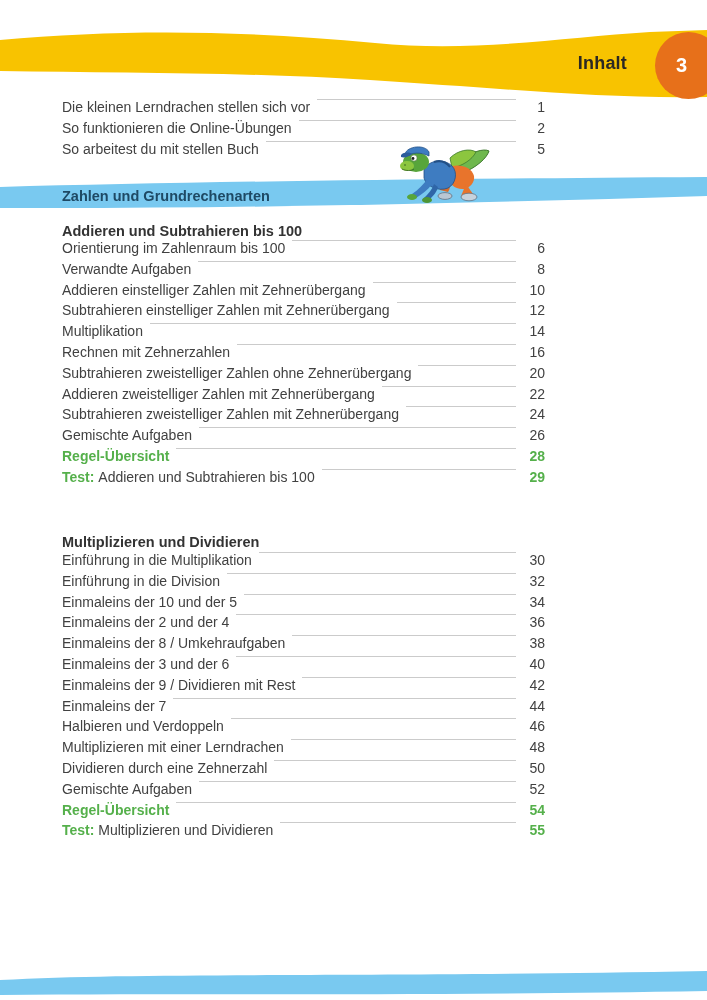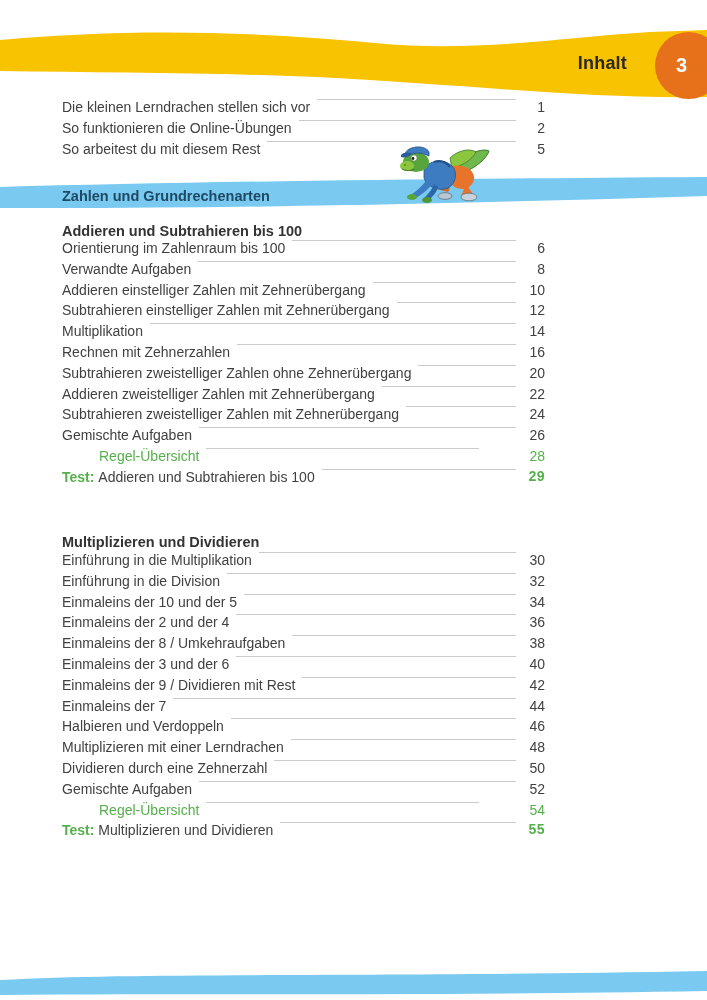--- a/index.html
+++ b/index.html
@@ -19,23 +19,23 @@
 
   .band-title{position:absolute;left:62px;top:188px;font-size:14.5px;font-weight:700;color:var(--navy);}
 
   .sec-head{position:absolute;left:62px;font-size:14.5px;font-weight:700;color:var(--head);line-height:16px;}
   .toc{position:absolute;left:62px;width:483px;}
   .row{display:flex;align-items:flex-start;height:20.8px;font-size:14px;color:var(--ink);}
   .row .lbl{white-space:nowrap;line-height:17px;}
   .row .pfx{font-weight:700;}
   .row .leader{flex:1;border-bottom:1px solid var(--leader);margin:0 5px 3px 7px;min-width:14px;}
   .row .num{min-width:24px;text-align:right;line-height:17px;}
-  .row.green .txt,.row.green .num{color:var(--green);font-weight:400;margin-left:37px;}
+  .row.green .txt,.row.green .num{color:var(--green);font-weight:700;}
   .row.test .pfx,.row.test .num{color:var(--green);}
-  .row.test .num{font-weight:700;font-family:Liberation Mono, monospace;}
+  .row.test .num{font-weight:700;}
 </style>
 </head>
 <body>
 
 <div class="page">
 
   <svg class="abs" style="top:0;left:0" width="707" height="110" viewBox="0 0 707 110">
     <path d="M0,40 C120,29 240,30 375,43 C475,53 565,37 650,32 L707,30 L707,97
              C600,99 500,88 370,80 C240,72 120,73 0,71 Z" fill="#F8C300"></path>
   </svg>
@@ -50,21 +50,21 @@
         <span class="lbl"><span class="pfx"></span><span class="txt">Die kleinen Lerndrachen stellen sich vor</span></span>
         <span class="leader"></span>
         <span class="num">1</span>
       </div>
       <div class="row normal">
         <span class="lbl"><span class="pfx"></span><span class="txt">So funktionieren die Online-Übungen</span></span>
         <span class="leader"></span>
         <span class="num">2</span>
       </div>
       <div class="row normal">
-        <span class="lbl"><span class="pfx"></span><span class="txt">So arbeitest du mit diesem Rest</span></span>
+        <span class="lbl"><span class="pfx"></span><span class="txt">So arbeitest du mit stellen Buch</span></span>
         <span class="leader"></span>
         <span class="num">5</span>
       </div>
     </div>
 
   <svg class="abs" style="top:170px;left:0" width="707" height="50" viewBox="0 0 707 50">
     <path d="M0,17 C180,12 400,9 707,7 L707,26 C480,33 230,39 0,38 Z" fill="#79C9F0"></path>
   </svg>
   <div class="band-title">Zahlen und Grundrechenarten</div>
 

